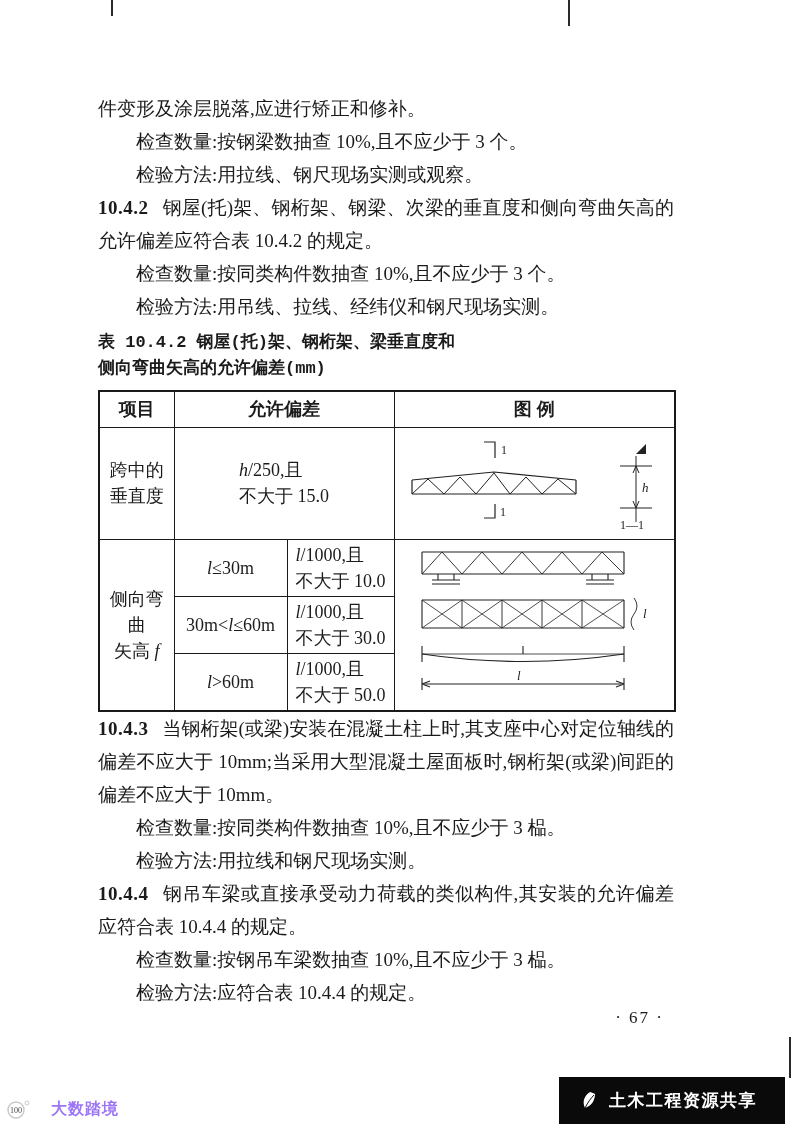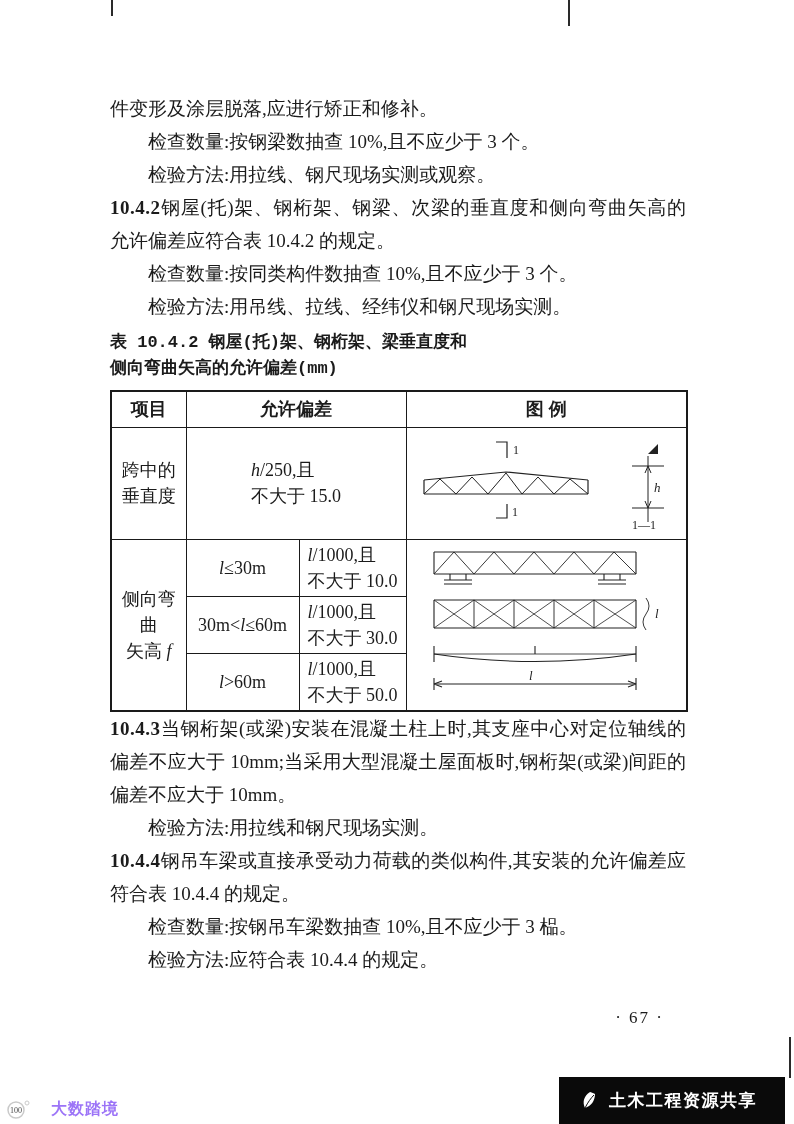--- a/index.html
+++ b/index.html
@@ -2,24 +2,24 @@
 <html><head>
 <meta charset="utf-8">
 <style>
   * { margin:0; padding:0; box-sizing:border-box; }
   html,body { width:794px; height:1124px; }
   body { background:#ffffff; }
   .page {
     position:relative; width:794px; height:1124px; background:#ffffff;
     overflow:hidden; font-family:"Liberation Serif","DejaVu Serif",serif; color:#1b1b1b;
   }
-  .content { position:absolute; left:110px; top:92px; width:576px; font-size:19px; line-height:33px; }
+  .content { position:absolute; left:98px; top:92px; width:576px; font-size:19px; line-height:33px; }
   p { margin:0; text-align:justify; }
   .indent { text-indent:38px; }
-  .cnum { font-weight:700; margin-right:0; letter-spacing:0.5px; }
+  .cnum { font-weight:700; margin-right:14px; letter-spacing:0.5px; }
   .tbl-title { text-align:left; font-family:Liberation Mono, monospace;
                font-weight:700; font-size:17px; line-height:26px; }
   .tbl-title.first { margin-top:7px; }
   table.spec { border-collapse:collapse; margin-top:8px; width:576px; table-layout:fixed;
                border:2px solid #1a1a1a; }
   table.spec td { border:1px solid #1a1a1a; text-align:center; vertical-align:middle;
                   font-size:18px; line-height:26px; padding:2px; }
   td.hdr { font-family:"Liberation Sans","DejaVu Sans",sans-serif; font-weight:700; font-size:17px; }
   td.figcell { padding:0; }
   .dev-block { display:inline-block; text-align:left; }
@@ -157,20 +157,21 @@
             <div><i class="var">l</i><span>/1000,且</span></div>
             <div>不大于 50.0</div>
           </div>
         </td>
       </tr>
     </tbody>
       </table>
 
 
     <p><b class="cnum">10.4.3</b><span>当钢桁架(或梁)安装在混凝土柱上时,其支座中心对定位轴线的偏差不应大于 10mm;当采用大型混凝土屋面板时,钢桁架(或梁)间距的偏差不应大于 10mm。</span></p>
+    <p class="indent">检查数量:按同类构件数抽查 10%,且不应少于 3 榀。</p>
     <p class="indent">检验方法:用拉线和钢尺现场实测。</p>
 
     <p><b class="cnum">10.4.4</b><span>钢吊车梁或直接承受动力荷载的类似构件,其安装的允许偏差应符合表 10.4.4 的规定。</span></p>
     <p class="indent">检查数量:按钢吊车梁数抽查 10%,且不应少于 3 榀。</p>
     <p class="indent">检验方法:应符合表 10.4.4 的规定。</p>
 
   </div>
 
   <div class="pagenum">· 67 ·</div>
 

